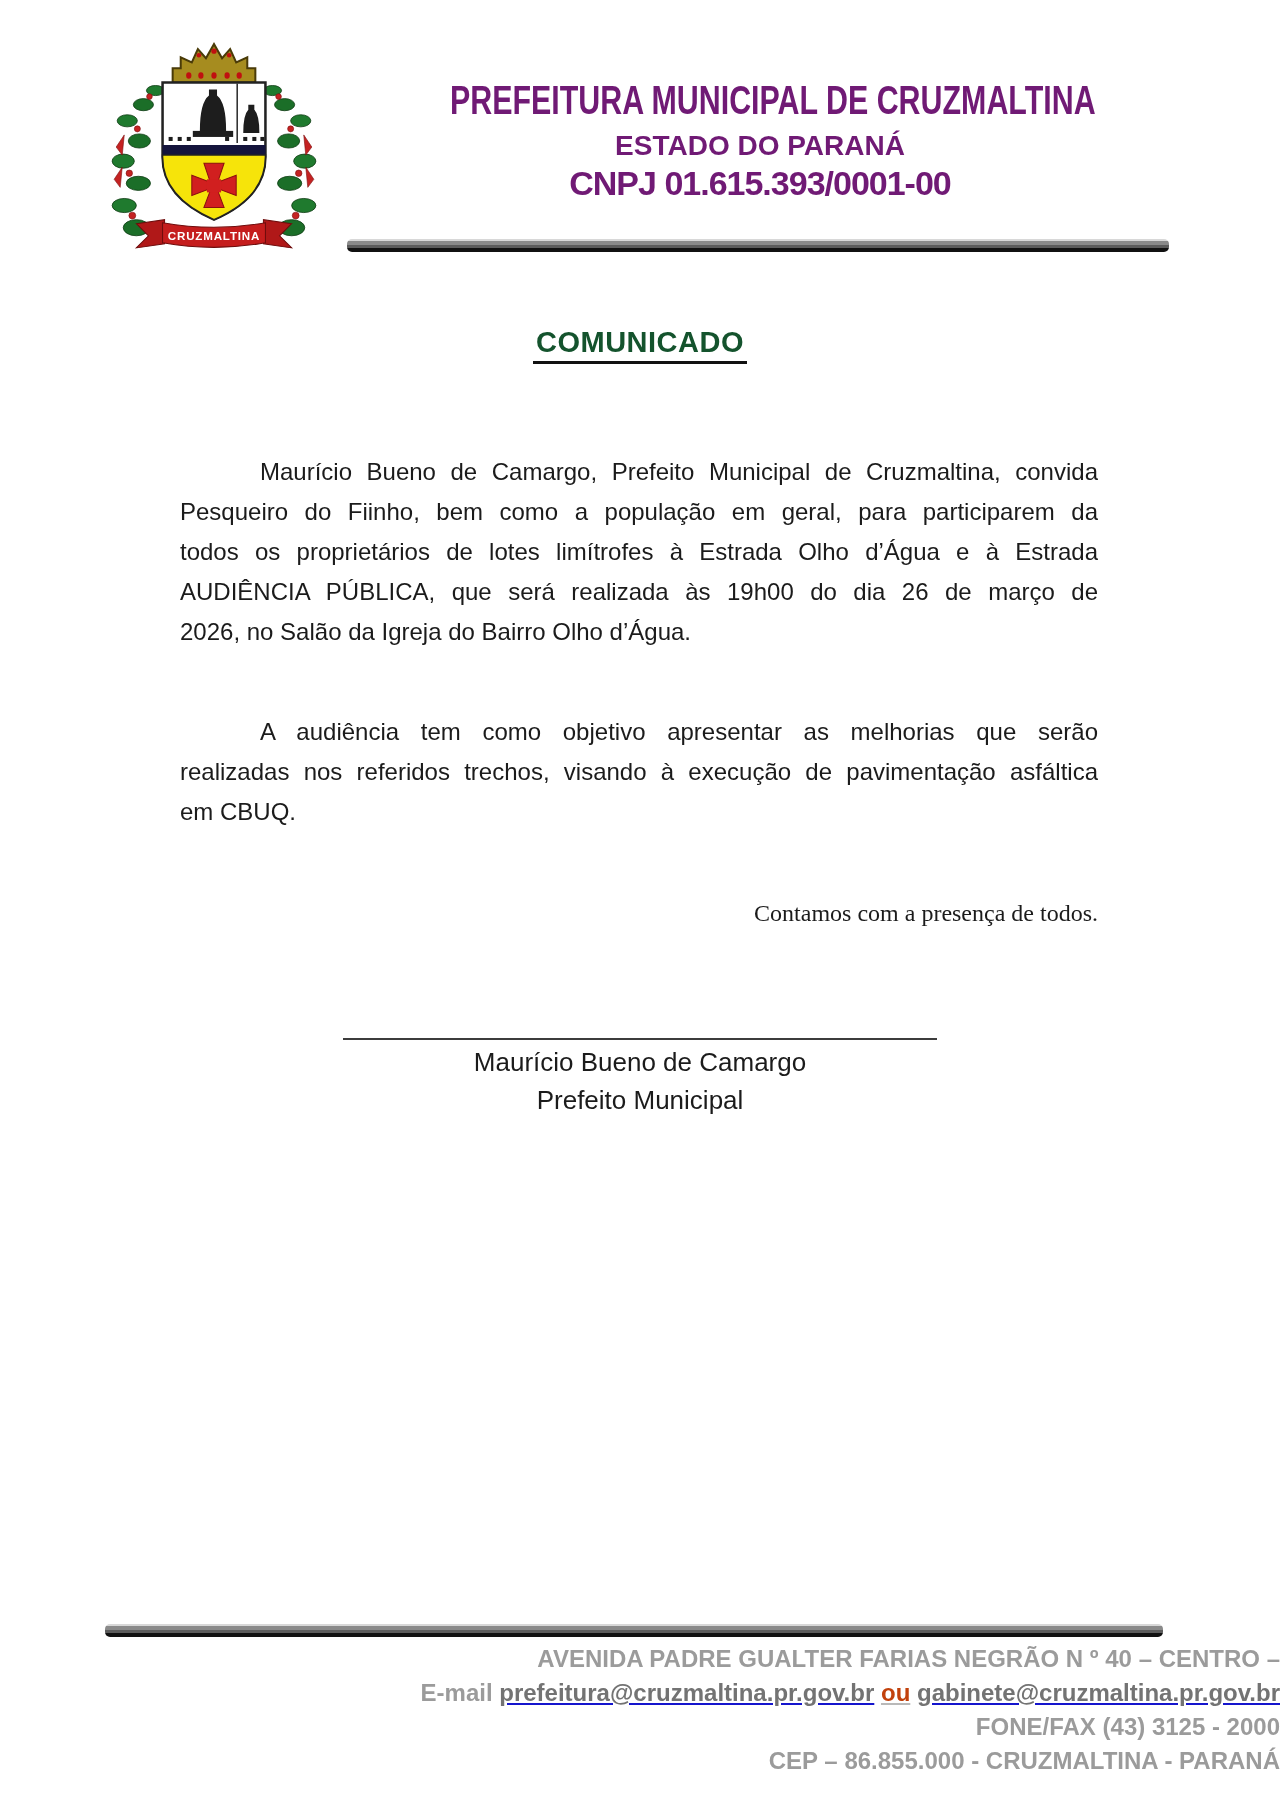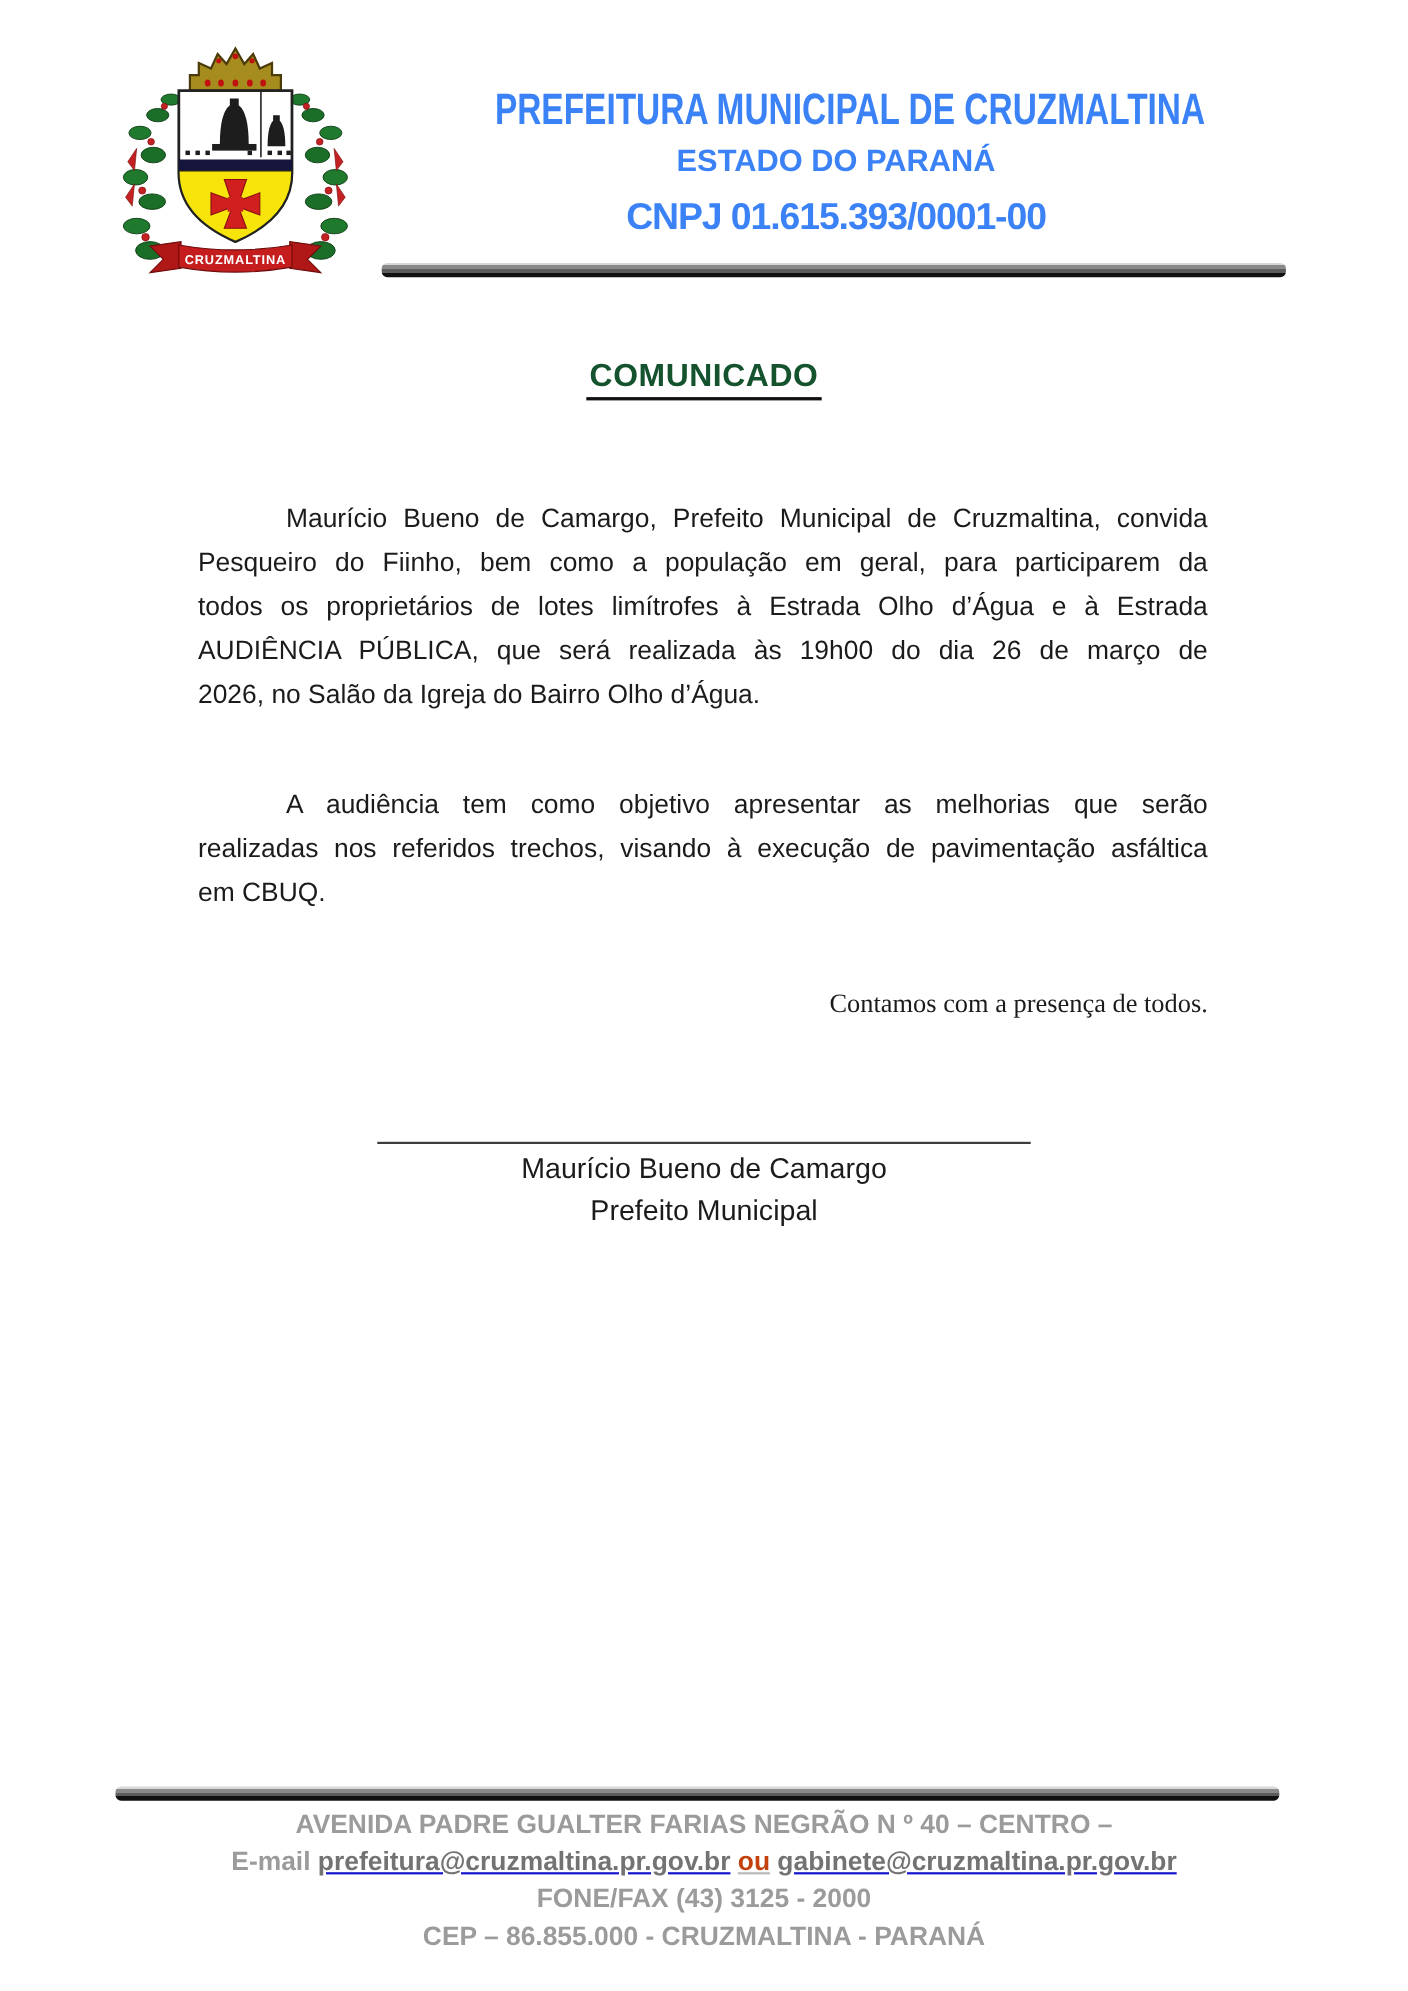--- a/index.html
+++ b/index.html
@@ -9,25 +9,25 @@
     background:#ffffff;
     font-family:"Liberation Sans", sans-serif;
     color:#1b1b1b;
     overflow:hidden;
   }
 
   
   .crest { position:absolute; left:96px; top:28px; width:236px; height:232px; }
   .header-text {
     position:absolute; left:352px; top:78px; width:816px;
-    text-align:center; color:#3b82f6; font-weight:bold;
+    text-align:center; color:#701a75; font-weight:bold;
   }
   .h-title  { font-size:40px; letter-spacing:0; transform:scaleX(0.76); transform-origin:50% 0; white-space:nowrap; }
   .h-sub    { font-size:28px; margin-top:7px; }
-  .h-cnpj   { font-size:34px; letter-spacing:-1px; margin-top:16px; }
+  .h-cnpj   { font-size:34px; letter-spacing:-1px; margin-top:2px; }
   .rule {
     position:absolute; height:13px; border-radius:5px;
     background:linear-gradient(to bottom, #d8d8d8 0 16%, #8a8a8a 16% 45%, #5c5c5c 45% 68%, #111 68% 100%);
   }
   .rule-top    { left:347px; top:239px;  width:822px; }
   .rule-bottom { left:105px; top:1624px; width:1058px; }
 
   
   .doc-title { position:absolute; left:0; top:326px; width:100%; text-align:center; }
   .doc-title span {
@@ -49,21 +49,21 @@
     text-align:right; font-size:24px; line-height:40px;font-family:Liberation Serif, serif;
   }
   .signature { position:absolute; left:0; top:1038px; width:1280px; text-align:center; }
   .sig-rule { width:594px; margin:0 auto; border-top:2px solid #3c3c3c; height:0; }
   .sig-name { font-size:26px; line-height:38px; margin-top:3px; }
   .sig-role { font-size:26px; line-height:38px; }
 
   
   .footer-text {
     position:absolute; left:0; top:1642px; width:1280px;
-    text-align:center; font-weight:bold; font-size:24px; line-height:34px;
+    text-align:right; font-weight:bold; font-size:24px; line-height:34px;
     color:#9b9b9b;
   }
   .email-link {
     color:#737373; text-decoration:underline; text-decoration-color:#1515cd;
     cursor:pointer;
   }
   .email-sep { color:#c2410c; text-decoration:underline; text-decoration-color:#b9b9b9; }
 </style>
 </head>
 <body>

